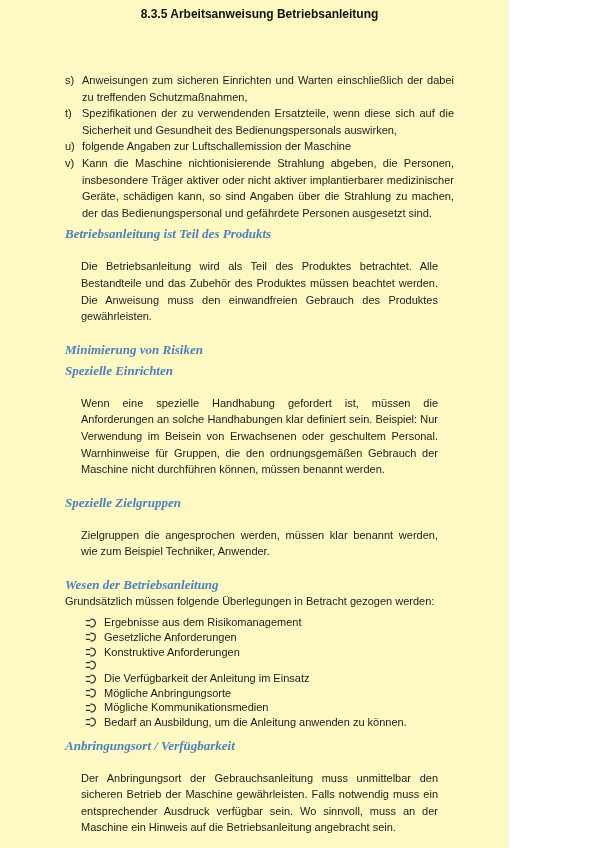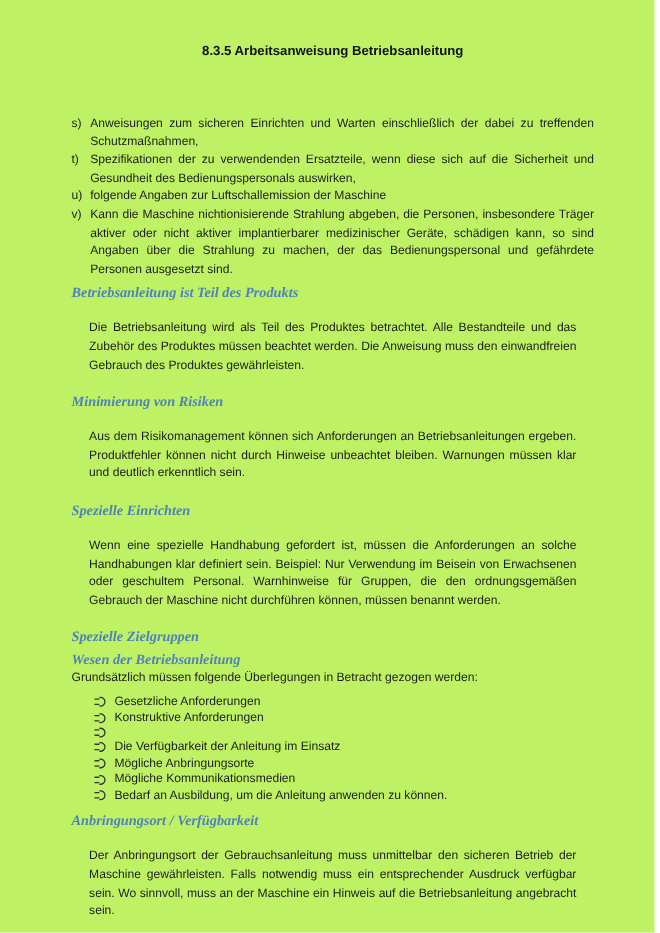--- a/index.html
+++ b/index.html
@@ -1,19 +1,19 @@
 <!DOCTYPE html>
 <html lang="de"><head>
 <meta charset="utf-8">
 <style>
   html,body{margin:0;padding:0;background:#ffffff;}
   .page{
-    width:595px;height:848px;box-sizing:border-box;
-    padding:38px 55px 20px 65px;
-    background:#bef264;
+    width:509px;height:848px;box-sizing:border-box;
+    padding:6px 55px 20px 65px;
+    background:#fef9c3;
     font-family:"Liberation Sans",sans-serif;
     font-size:11px;line-height:16.6px;color:#1c1c1c;
     overflow:hidden;
   }
   .doc-title{
     font-size:12px;font-weight:700;text-align:center;
     margin:0;line-height:17px;color:#111111;
     font-family:"Liberation Sans",sans-serif;
   }
   .lettered-list{margin-top:49px;}
@@ -61,36 +61,45 @@
     </div>
   </div>
 
   <section>
     <h2 class="sec-head">Betriebsanleitung ist Teil des Produkts</h2>
     <p class="sec-body">Die Betriebsanleitung wird als Teil des Produktes betrachtet. Alle Bestandteile und das Zubehör des Produktes müssen beachtet werden. Die Anweisung muss den einwandfreien Gebrauch des Produktes gewährleisten.</p>
   </section>
 
   <section>
     <h2 class="sec-head">Minimierung von Risiken</h2>
-    <p class="sec-body">Aus dem Risikomanagement können sich Anforderungen an Betriebsanleitungen ergeben. Produktfehler können nicht durch Hinweise unbeachtet bleiben. Warnungen müssen klar und deutlich erkenntlich sein.</p>
   </section>
 
   <section>
     <h2 class="sec-head">Spezielle Einrichten</h2>
     <p class="sec-body">Wenn eine spezielle Handhabung gefordert ist, müssen die Anforderungen an solche Handhabungen klar definiert sein. Beispiel: Nur Verwendung im Beisein von Erwachsenen oder geschultem Personal. Warnhinweise für Gruppen, die den ordnungsgemäßen Gebrauch der Maschine nicht durchführen können, müssen benannt werden.</p>
   </section>
 
   <section>
     <h2 class="sec-head">Spezielle Zielgruppen</h2>
+    <p class="sec-body">Zielgruppen die angesprochen werden, müssen klar benannt werden, wie zum Beispiel Techniker, Anwender.</p>
   </section>
 
   <section>
     <h2 class="sec-head">Wesen der Betriebsanleitung</h2>
     <p class="underlined">Grundsätzlich müssen folgende Überlegungen in Betracht gezogen werden:</p>
     <div class="bullets">
+      <div class="bullet">
+        <span class="bicon">
+            <svg viewBox="0 0 14 14" width="12" height="12">
+              <path d="M1 4.2 H6.2 M1 9.8 H6.2" stroke="#333" stroke-width="1.4" fill="none"></path>
+              <path d="M6.2 2.6 A4.6 4.6 0 1 1 6.2 11.4" stroke="#333" stroke-width="1.4" fill="none"></path>
+            </svg>
+          </span>
+        <span>Ergebnisse aus dem Risikomanagement</span>
+      </div>
       <div class="bullet">
         <span class="bicon">
             <svg viewBox="0 0 14 14" width="12" height="12">
               <path d="M1 4.2 H6.2 M1 9.8 H6.2" stroke="#333" stroke-width="1.4" fill="none"></path>
               <path d="M6.2 2.6 A4.6 4.6 0 1 1 6.2 11.4" stroke="#333" stroke-width="1.4" fill="none"></path>
             </svg>
           </span>
         <span>Gesetzliche Anforderungen</span>
       </div>
       <div class="bullet">

